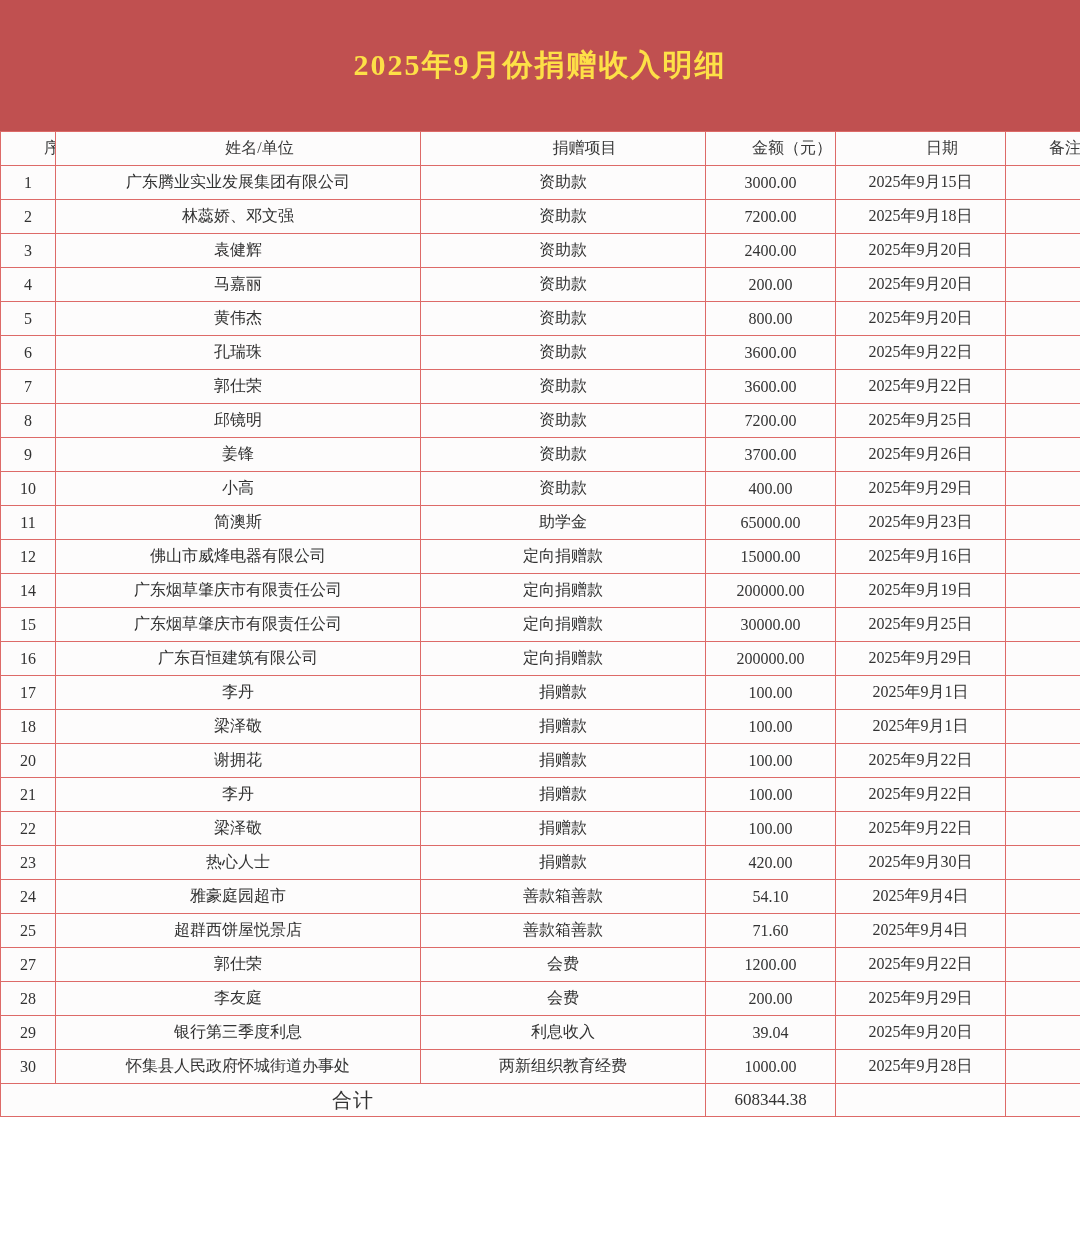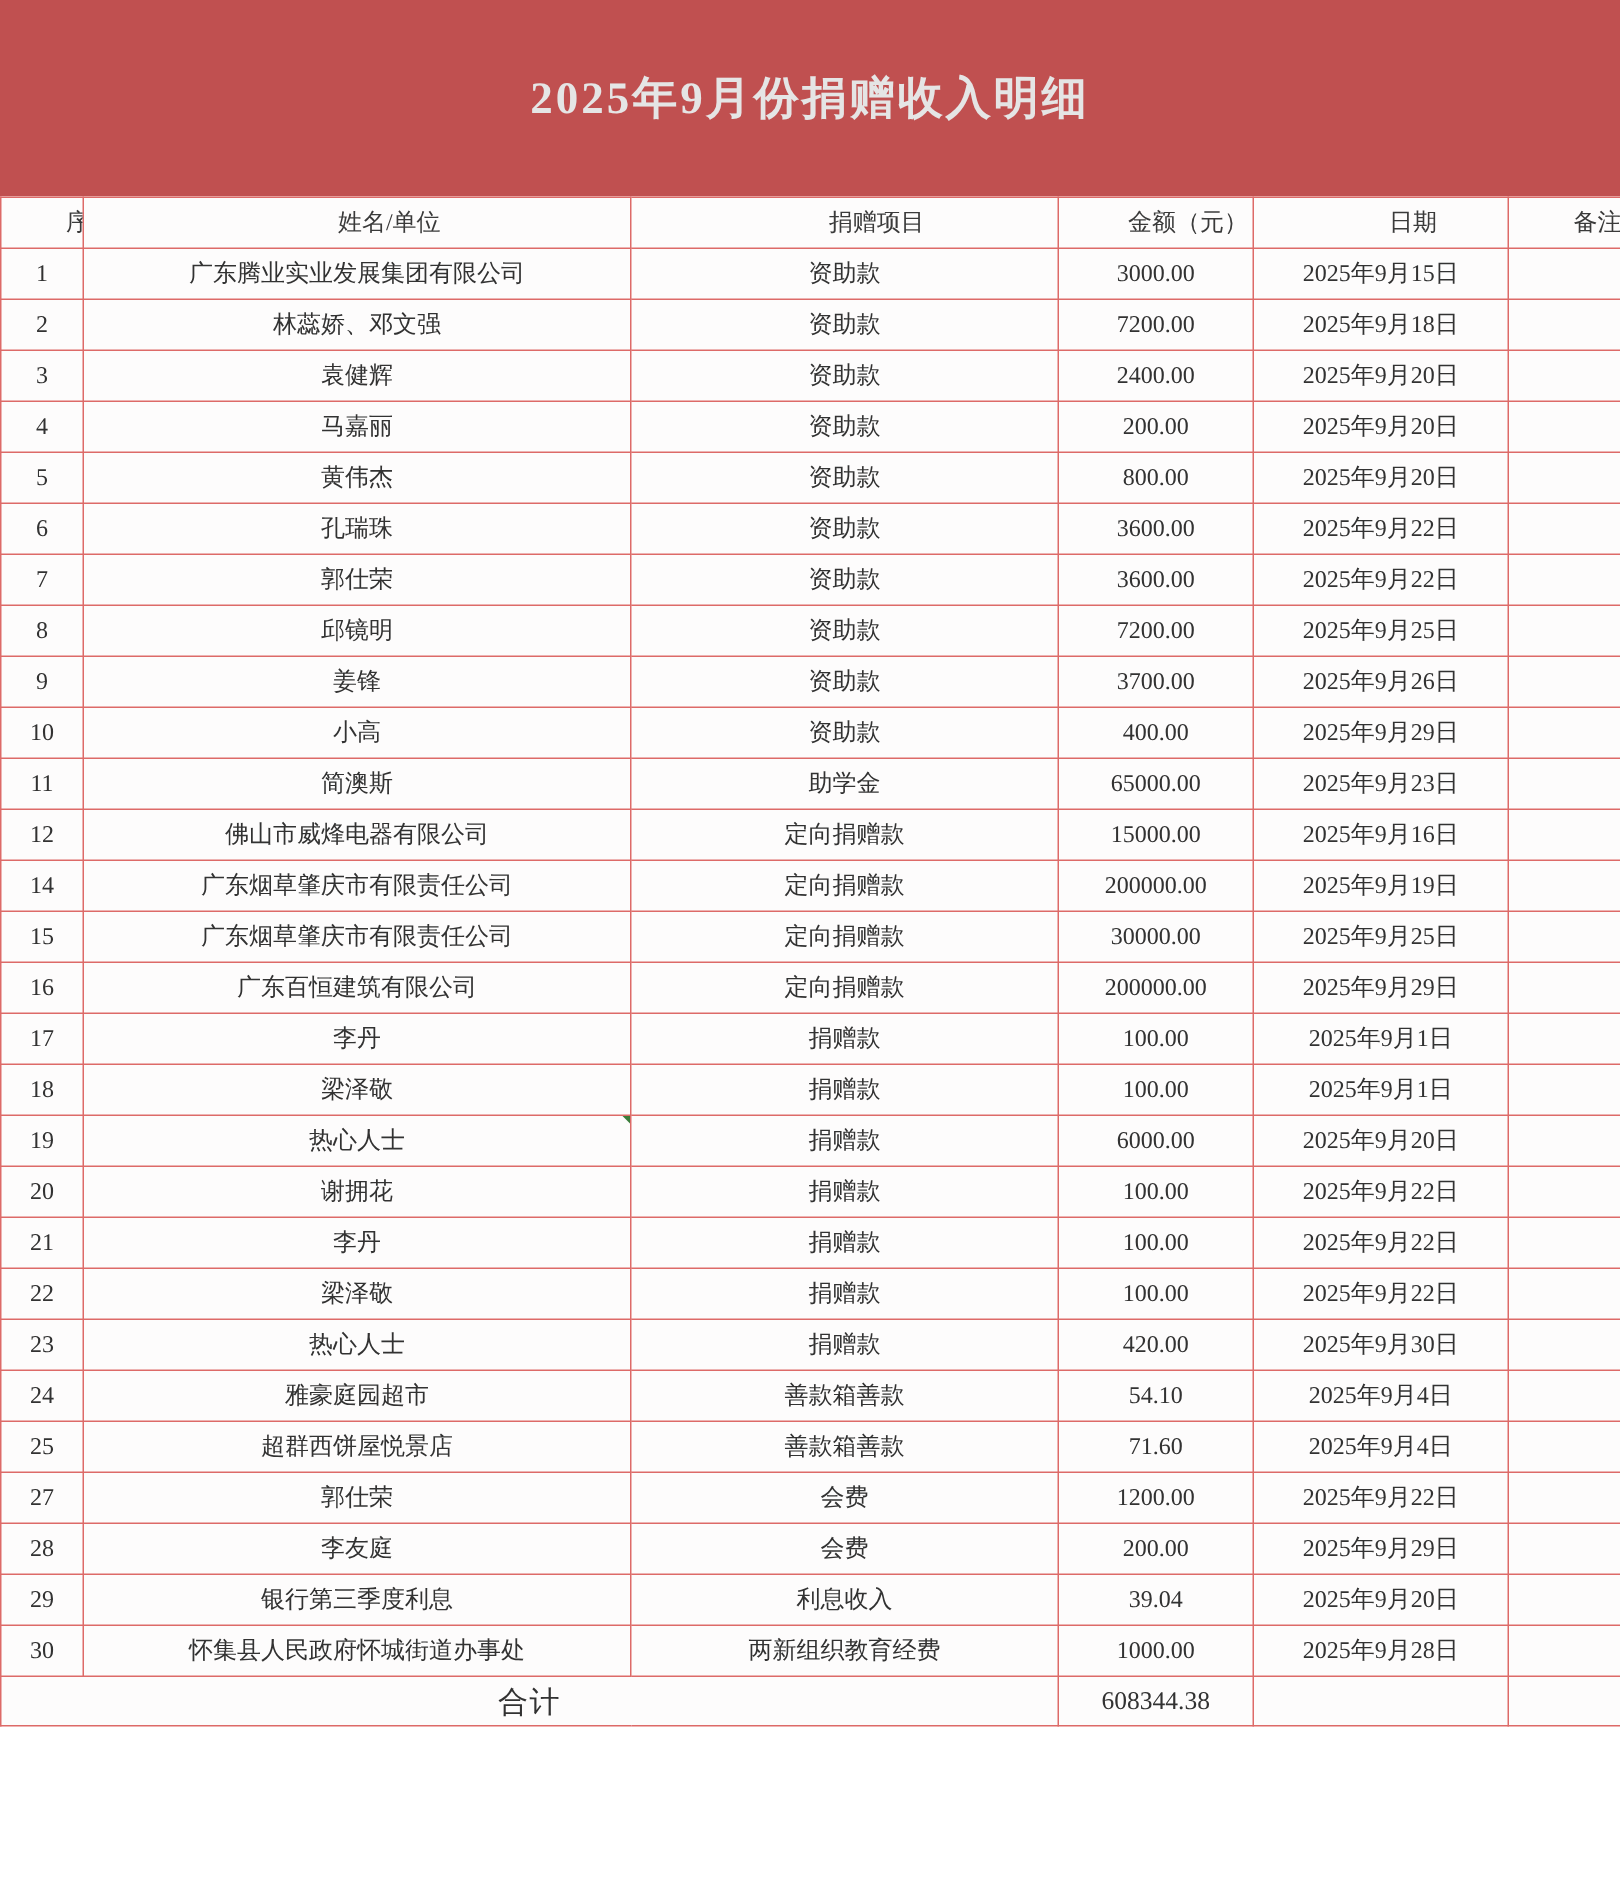--- a/index.html
+++ b/index.html
@@ -17,21 +17,21 @@
   }
   .title-band {
     width: 1080px;
     height: 131px;
     background: #c05050;
     display: flex;
     align-items: center;
     justify-content: center;
   }
   .title-band h1 {
-    color: #e5e5e5;
+    color: #fde047;
     font-size: 30px;
     font-weight: bold;
     letter-spacing: 2px;
     font-family: "Liberation Serif", "DejaVu Serif", serif;
   }
   table.donation {
     width: 1080px;
     border-collapse: collapse;
     table-layout: fixed;
     background: #fdfcfc;
@@ -241,28 +241,20 @@
     </tr>
         <tr>
       <td class="no">18</td>
       <td class="name">梁泽敬</td>
       <td class="project">捐赠款</td>
       <td class="amount">100.00</td>
       <td class="date">2025年9月1日</td>
       <td class="note"></td>
     </tr>
         <tr>
-      <td class="no">19</td>
-      <td class="name">热心人士<span class="corner-mark"></span></td>
-      <td class="project">捐赠款</td>
-      <td class="amount">6000.00</td>
-      <td class="date">2025年9月20日</td>
-      <td class="note"></td>
-    </tr>
-        <tr>
       <td class="no">20</td>
       <td class="name">谢拥花</td>
       <td class="project">捐赠款</td>
       <td class="amount">100.00</td>
       <td class="date">2025年9月22日</td>
       <td class="note"></td>
     </tr>
         <tr>
       <td class="no">21</td>
       <td class="name">李丹</td>

